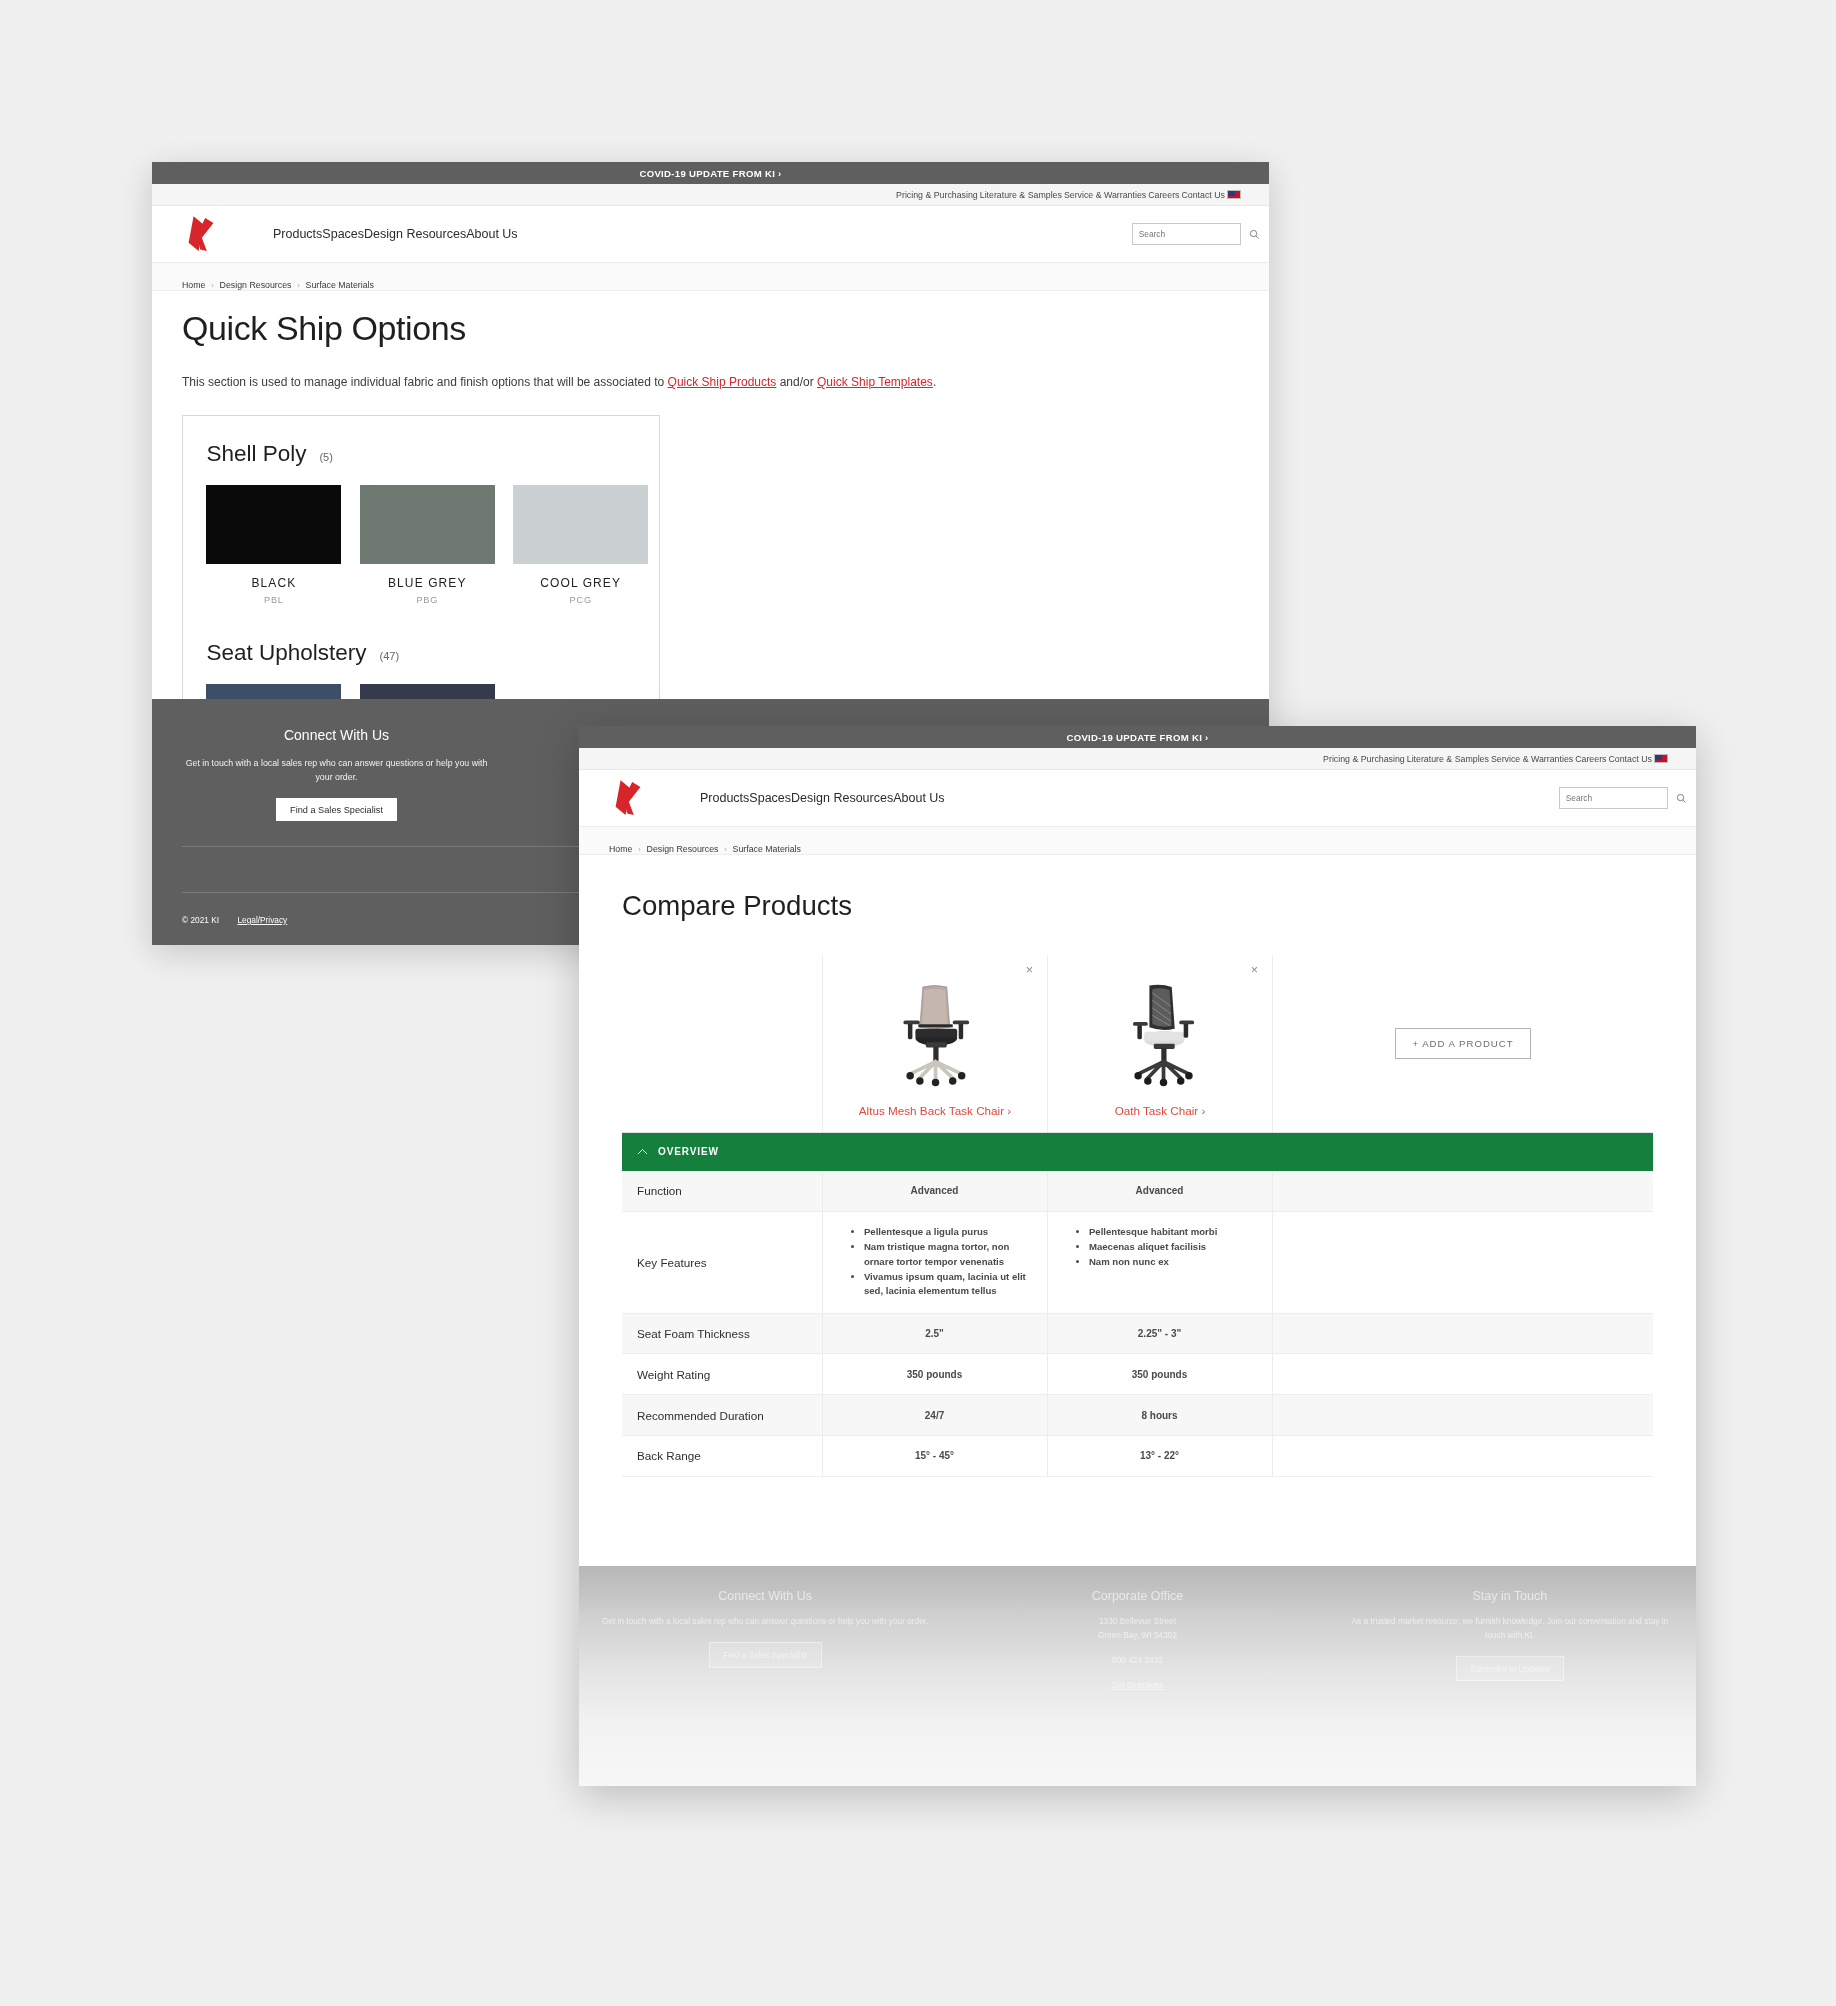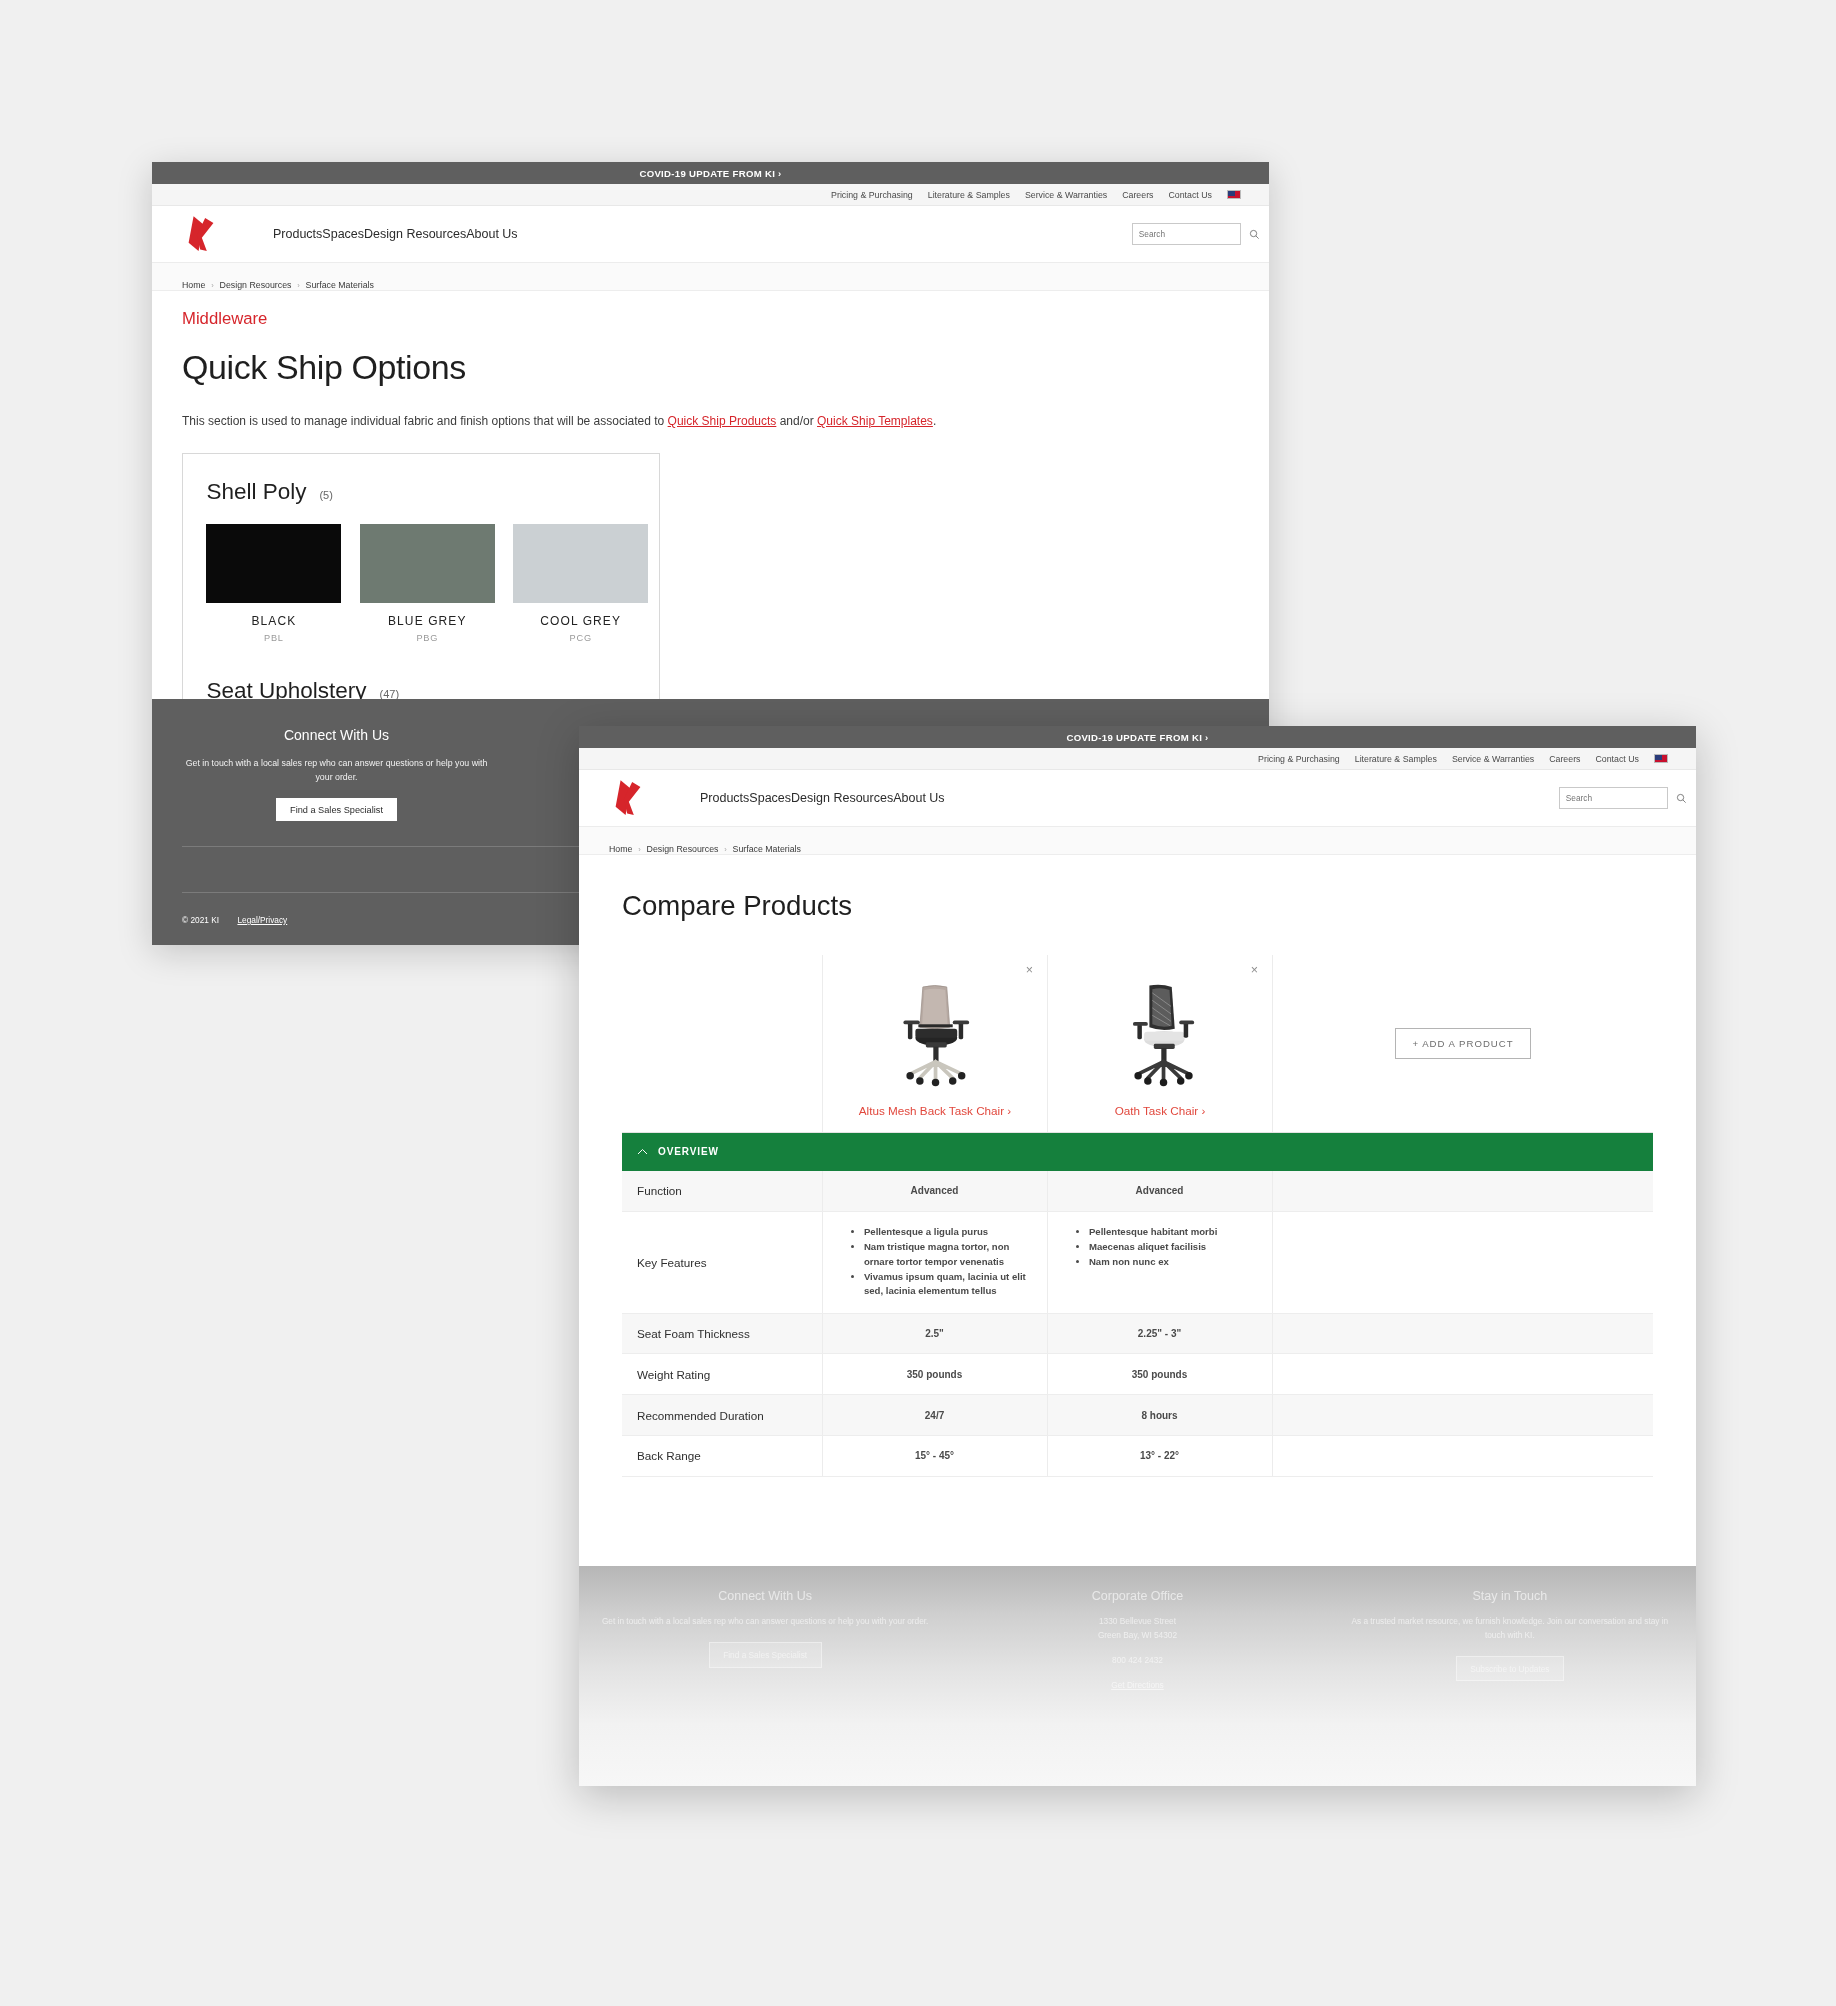--- a/index.html
+++ b/index.html
@@ -29,21 +29,21 @@
   
   .covid-bar {
     background: #5f5f5f; color: #fff;
     height: 22px; display: flex; align-items: center; justify-content: center;
     font-size: 9.6px; font-weight: bold; letter-spacing: 0.3px;
   }
   
   .util-bar {
     background: #f5f5f5; height: 22px;
     display: flex; align-items: center; justify-content: flex-end;
-    padding-right: 28px; gap: 15px;
+    padding-right: 28px; gap: 2px;
     border-bottom: 0.8px solid #e8e8e8;
   }
   .util-link { font-size: 8.8px; color: #4a4a4a; white-space: nowrap; }
   .flag {
     width: 14px; height: 9.2px; position: relative; display: inline-block;
     background: linear-gradient(#c8102e 0 7.7%, #fff 7.7% 15.4%, #c8102e 15.4% 23.1%,
       #fff 23.1% 30.8%, #c8102e 30.8% 38.5%, #fff 38.5% 46.2%, #c8102e 46.2% 53.9%,
       #fff 53.9% 61.6%, #c8102e 61.6% 69.3%, #fff 69.3% 77%, #c8102e 77% 84.7%,
       #fff 84.7% 92.4%, #c8102e 92.4% 100%);
     border: 0.4px solid #bbb;
@@ -246,21 +246,20 @@
 
     <div class="breadcrumb">
       <span class="crumb">Home</span>
       <span class="crumb-sep">›</span>
       <span class="crumb">Design Resources</span>
       <span class="crumb-sep">›</span>
       <span class="crumb">Surface Materials</span>
     </div>
 
     <div class="bw-body">
-      <div class="eyebrow">Middleware</div>
       <h1 class="page-title">Quick Ship Options</h1>
       <p class="intro">
         <span>This section is used to manage individual fabric and finish options that will be associated to </span><a href="#">Quick Ship Products</a><span> and/or </span><a href="#">Quick Ship Templates</a><span>.</span>
       </p>
 
       <div class="swatch-card">
 
         <div class="group-title">
           <span>Shell Poly</span>
           <span class="group-count">(5)</span>

